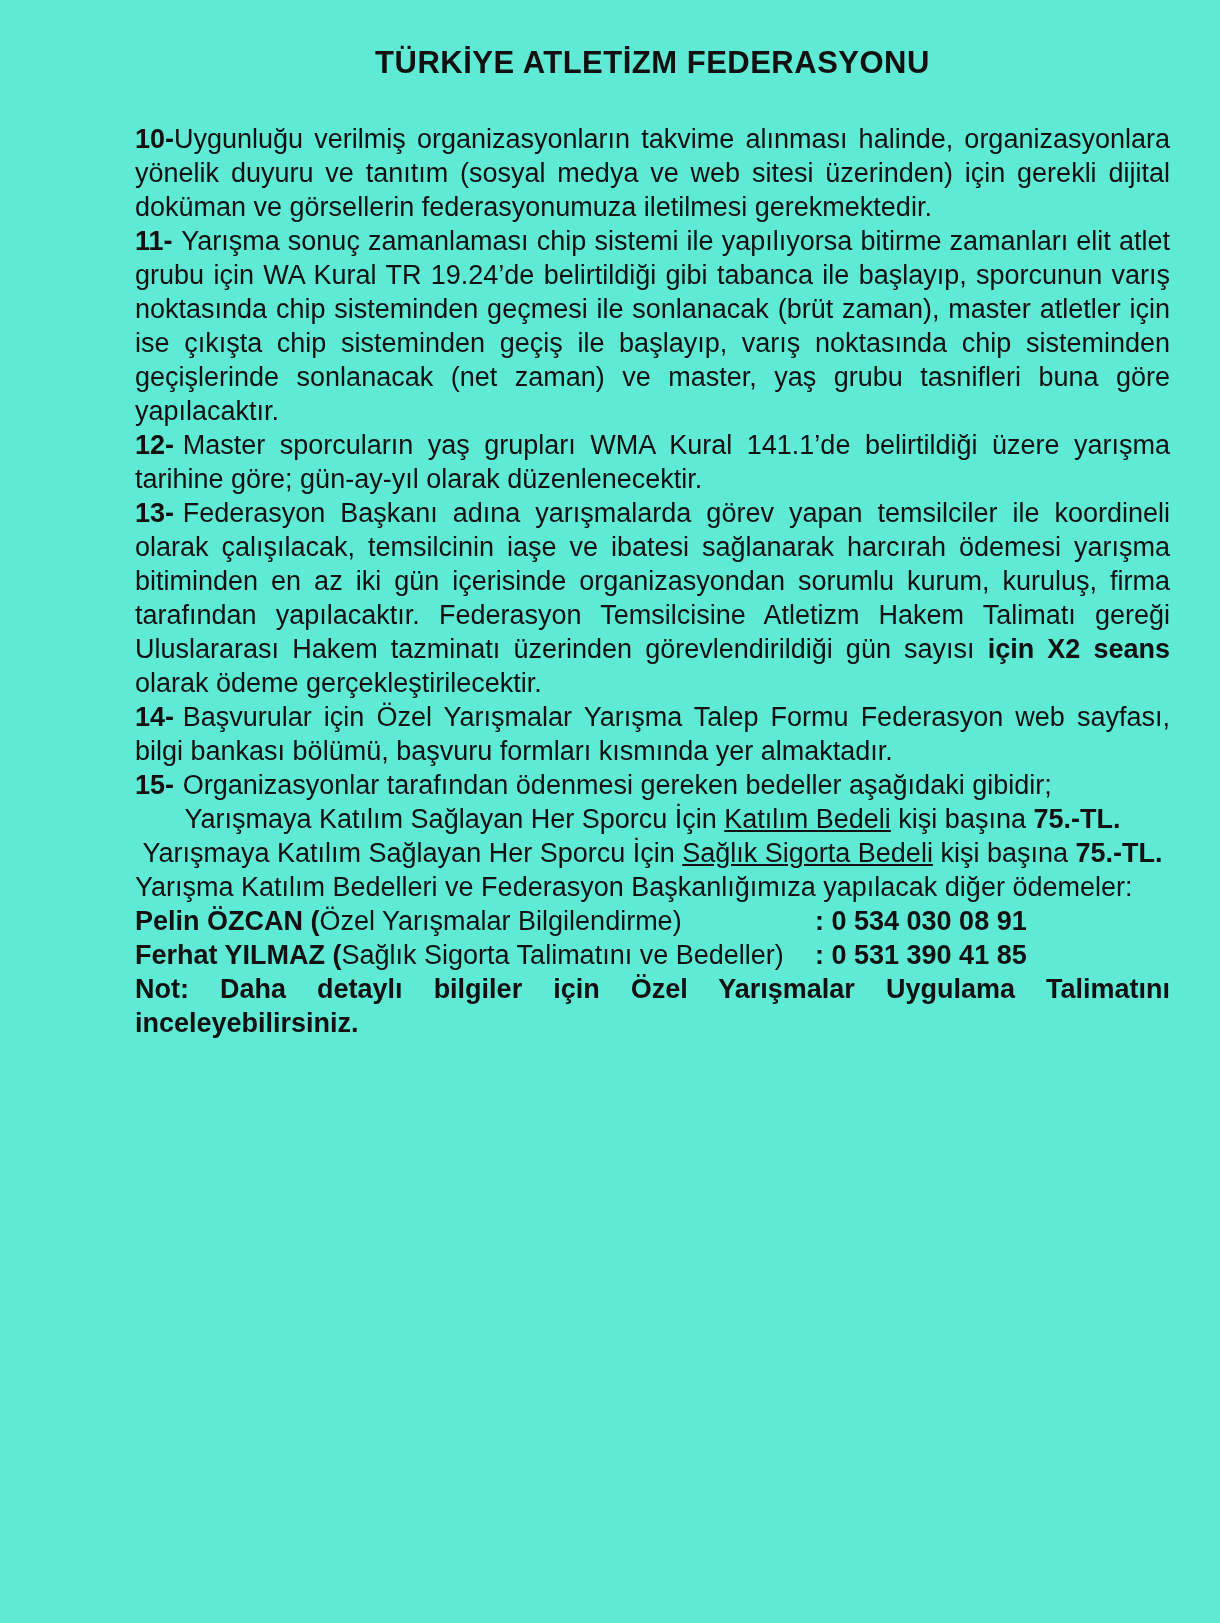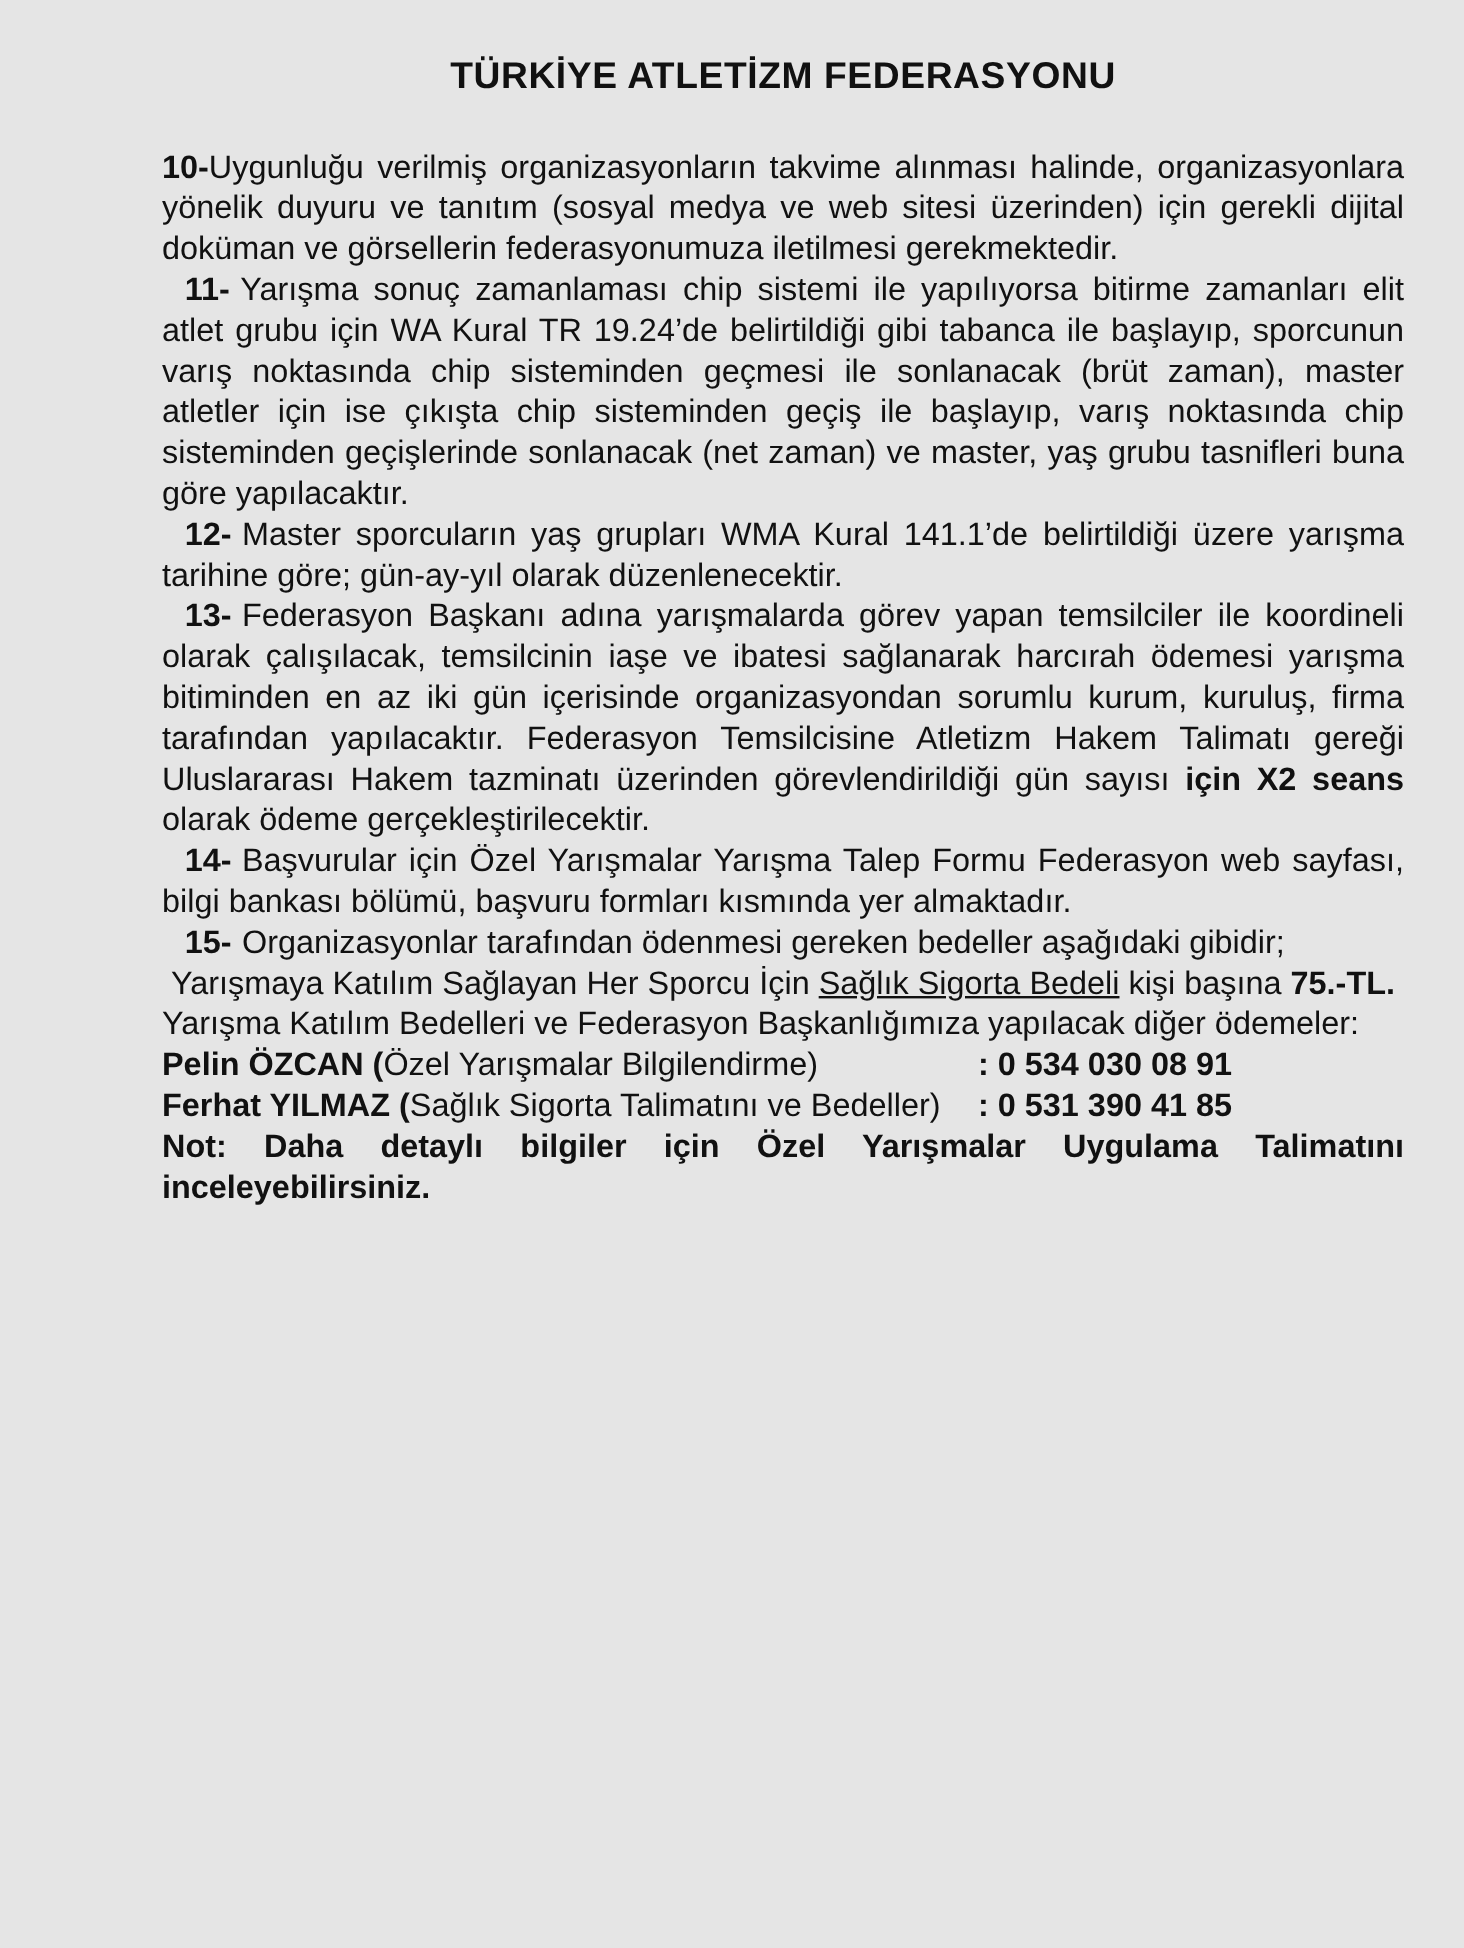--- a/index.html
+++ b/index.html
@@ -1,41 +1,41 @@
 <!DOCTYPE html>
 <html lang="tr"><head>
 <meta charset="utf-8">
 <style>
   html, body { margin: 0; padding: 0; background: #ffffff; }
   .page {
     width: 1220px;
     height: 1623px;
     box-sizing: border-box;
     padding: 44px 50px 0 135px;
-    background: #e5e5e5;
+    background: #5eead4;
     color: #111111;
     font-family: "Liberation Sans", sans-serif;
     font-size: 27px;
     line-height: 34px;
     overflow: hidden;
   }
   .doc-title {
     font-size: 31px;
     line-height: 38px;
     font-weight: bold;
     text-align: center;
     margin: 0 0 40px 0;
     letter-spacing: 0.5px;
   }
   p.para {
     text-align: justify;
     margin: 0;
   }
   .num { font-weight: bold; }
-  .sp { padding-right: 0.32em; margin-left: 19px; }
+  .sp { padding-right: 0.32em; }
   .mb30 { margin-bottom: 30px; }
   .mb26 { margin-bottom: 26px; }
   .mb38 { margin-bottom: 38px; }
   .mb40 { margin-bottom: 40px; }
   .mb32 { margin-bottom: 32px; }
   .mb33 { margin-bottom: 33px; }
   .mb20 { margin-bottom: 20px; }
   .mb56 { margin-bottom: 56px; }
   .mb14 { margin-bottom: 14px; }
   .mb44 { margin-bottom: 44px; }
@@ -70,20 +70,21 @@
   <p class="para mb26"><span class="num sp">11-</span><span>Yarışma sonuç zamanlaması chip sistemi ile yapılıyorsa bitirme zamanları elit atlet grubu için WA Kural TR 19.24’de belirtildiği gibi tabanca ile başlayıp, sporcunun varış noktasında chip sisteminden geçmesi ile sonlanacak (brüt zaman), master atletler için ise çıkışta chip sisteminden geçiş ile başlayıp, varış noktasında chip sisteminden geçişlerinde sonlanacak (net zaman) ve master, yaş grubu tasnifleri buna göre yapılacaktır.</span></p>
 
   <p class="para mb38"><span class="num sp">12-</span><span>Master sporcuların yaş grupları WMA Kural 141.1’de belirtildiği üzere yarışma tarihine göre; gün-ay-yıl olarak düzenlenecektir.</span></p>
 
   <p class="para mb30"><span class="num sp">13-</span><span>Federasyon Başkanı adına yarışmalarda görev yapan temsilciler ile koordineli olarak çalışılacak, temsilcinin iaşe ve ibatesi sağlanarak harcırah ödemesi yarışma bitiminden en az iki gün içerisinde organizasyondan sorumlu kurum, kuruluş, firma tarafından yapılacaktır. Federasyon Temsilcisine Atletizm Hakem Talimatı gereği Uluslararası Hakem tazminatı üzerinden görevlendirildiği gün sayısı</span> <b>için X2 seans</b> <span>olarak ödeme gerçekleştirilecektir.</span></p>
 
   <p class="para mb40"><span class="num sp">14-</span><span>Başvurular için Özel Yarışmalar Yarışma Talep Formu Federasyon web sayfası, bilgi bankası bölümü, başvuru formları kısmında yer almaktadır.</span></p>
 
   <p class="para mb32"><span class="num sp">15-</span><span>Organizasyonlar tarafından ödenmesi gereken bedeller aşağıdaki gibidir;</span></p>
 
+  <p class="fee-line mb33"><span>Yarışmaya Katılım Sağlayan Her Sporcu İçin </span><span class="u">Katılım Bedeli</span><span> kişi başına </span><span class="amt">75.-TL.</span></p>
 
   <p class="fee-line mb20"><span>Yarışmaya Katılım Sağlayan Her Sporcu İçin </span><span class="u">Sağlık Sigorta Bedeli</span><span> kişi başına </span><span class="amt">75.-TL.</span></p>
 
   <p class="bank-line">Yarışma Katılım Bedelleri ve Federasyon Başkanlığımıza yapılacak diğer ödemeler:</p>
 
   <p class="contact-row mb14">
       <span class="contact-left"><span class="contact-name">Pelin ÖZCAN (</span><span>Özel Yarışmalar Bilgilendirme)</span></span>
       <span class="contact-phone">: 0 534 030 08 91</span>
     </p>
 

